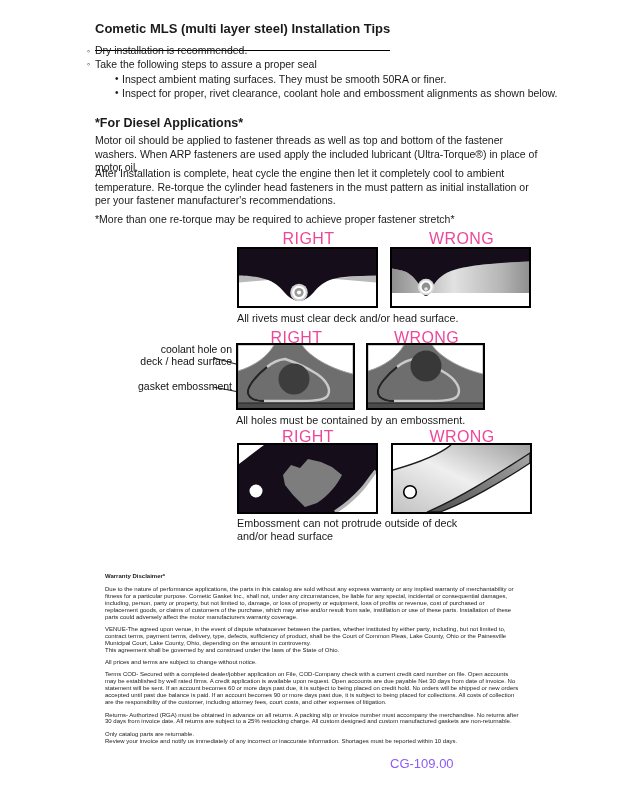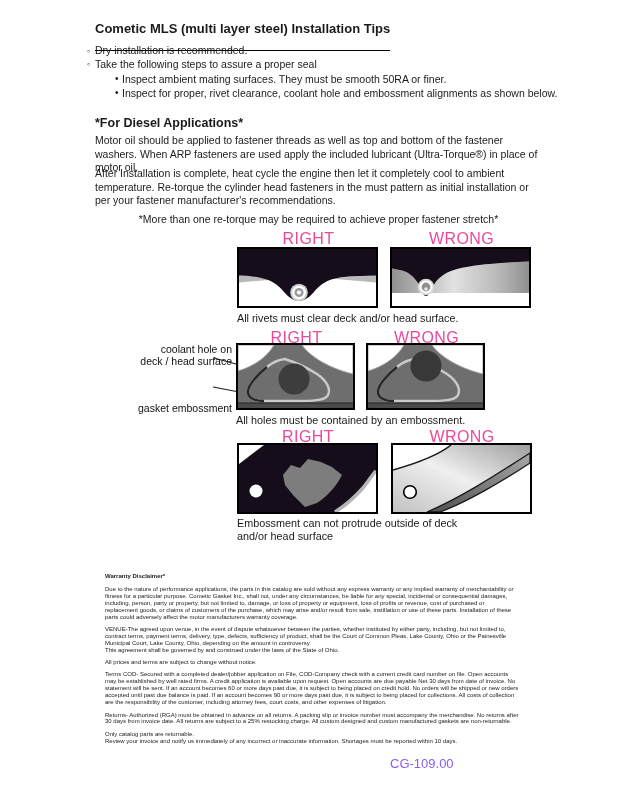--- a/index.html
+++ b/index.html
@@ -39,21 +39,21 @@
   <div class="abs bullets">
     <div class="b-line"><span class="b-glyph">◦</span><span>Dry installation is recommended.</span></div>
     <div class="b-line"><span class="b-glyph">◦</span><span>Take the following steps to assure a proper seal</span></div>
     <div class="b-line b-sub"><span class="b-glyph">•</span><span>Inspect ambient mating surfaces.  They must be smooth 50RA or finer.</span></div>
     <div class="b-line b-sub"><span class="b-glyph">•</span><span>Inspect for proper, rivet clearance, coolant hole and embossment alignments as shown below.</span></div>
   </div>
 
   <div class="abs section-head">*For Diesel Applications*</div>
   <div class="abs para" style="top:134px;">Motor oil should be applied to fastener threads as well as top and bottom of the fastener washers. When ARP fasteners are used apply the included lubricant (Ultra-Torque®) in place of motor oil.</div>
   <div class="abs para" style="top:167px;">After Installation is complete, heat cycle the engine then let it completely cool to ambient temperature. Re-torque the cylinder head fasteners in the must pattern as initial installation or per your fastener manufacturer's recommendations.</div>
-  <div class="abs para" style="top:213px;text-align:center;">*More than one re-torque may be required to achieve proper fastener stretch*</div>
+  <div class="abs para" style="top:213px;">*More than one re-torque may be required to achieve proper fastener stretch*</div>
 
   <div class="abs rw-label" style="left:237px;top:230px;width:143px;">RIGHT</div>
   <div class="abs rw-label" style="left:390px;top:230px;width:143px;">WRONG</div>
 
   <div class="abs diag-img" style="left:237px;top:247px;">
     <svg width="137" height="57" viewBox="0 0 137 57">
       <rect width="137" height="57" fill="#ffffff"></rect>
       <polygon points="0,26 46,29.5 0,33.5" fill="#b9b9b9"></polygon>
       <polygon points="137,26 91,29.5 137,33.5" fill="#b9b9b9"></polygon>
       <path d="M0,0 H137 V26.5 C116,27 102,27.8 94,30 C85,32.5 80,37 75,43 C70,49 64,52 60,52 C56,52 50,49 45,43 C40,37 35,32.5 26,30 C18,27.8 14,27 0,26.5 Z" fill="#150e1a"></path>
@@ -85,21 +85,21 @@
   </div>
   <div class="abs caption" style="left:237px;top:312px;width:300px;">All rivets must clear deck and/or head surface.</div>
 
   <div class="abs rw-label" style="left:236px;top:329px;width:121px;">RIGHT</div>
   <div class="abs rw-label" style="left:366px;top:329px;width:121px;">WRONG</div>
 
   <div class="abs anno" style="left:118px;top:344px;width:114px;">
     <div>coolant hole on</div>
     <div>deck / head surface</div>
   </div>
-  <div class="abs anno" style="left:118px;top:381px;width:114px;margin-top:22px;">gasket embossment</div>
+  <div class="abs anno" style="left:118px;top:381px;width:114px;">gasket embossment</div>
 
   <svg class="abs" style="left:205px;top:348px;" width="100" height="55" viewBox="0 0 100 55">
     <line x1="9" y1="10" x2="86" y2="31" stroke="#1a1a1a" stroke-width="1.1"></line>
     <line x1="8" y1="39" x2="55" y2="48" stroke="#1a1a1a" stroke-width="1.1"></line>
   </svg>
 
   <div class="abs diag-img" style="left:236px;top:343px;">
     <svg width="115" height="63" viewBox="0 0 115 63">
       <rect width="115" height="63" fill="#6e6e6e"></rect>
       <path d="M0,0 H36 C30,11 17,21 0,26 Z" fill="#ffffff" stroke="#9e9e9e" stroke-width="1"></path>

